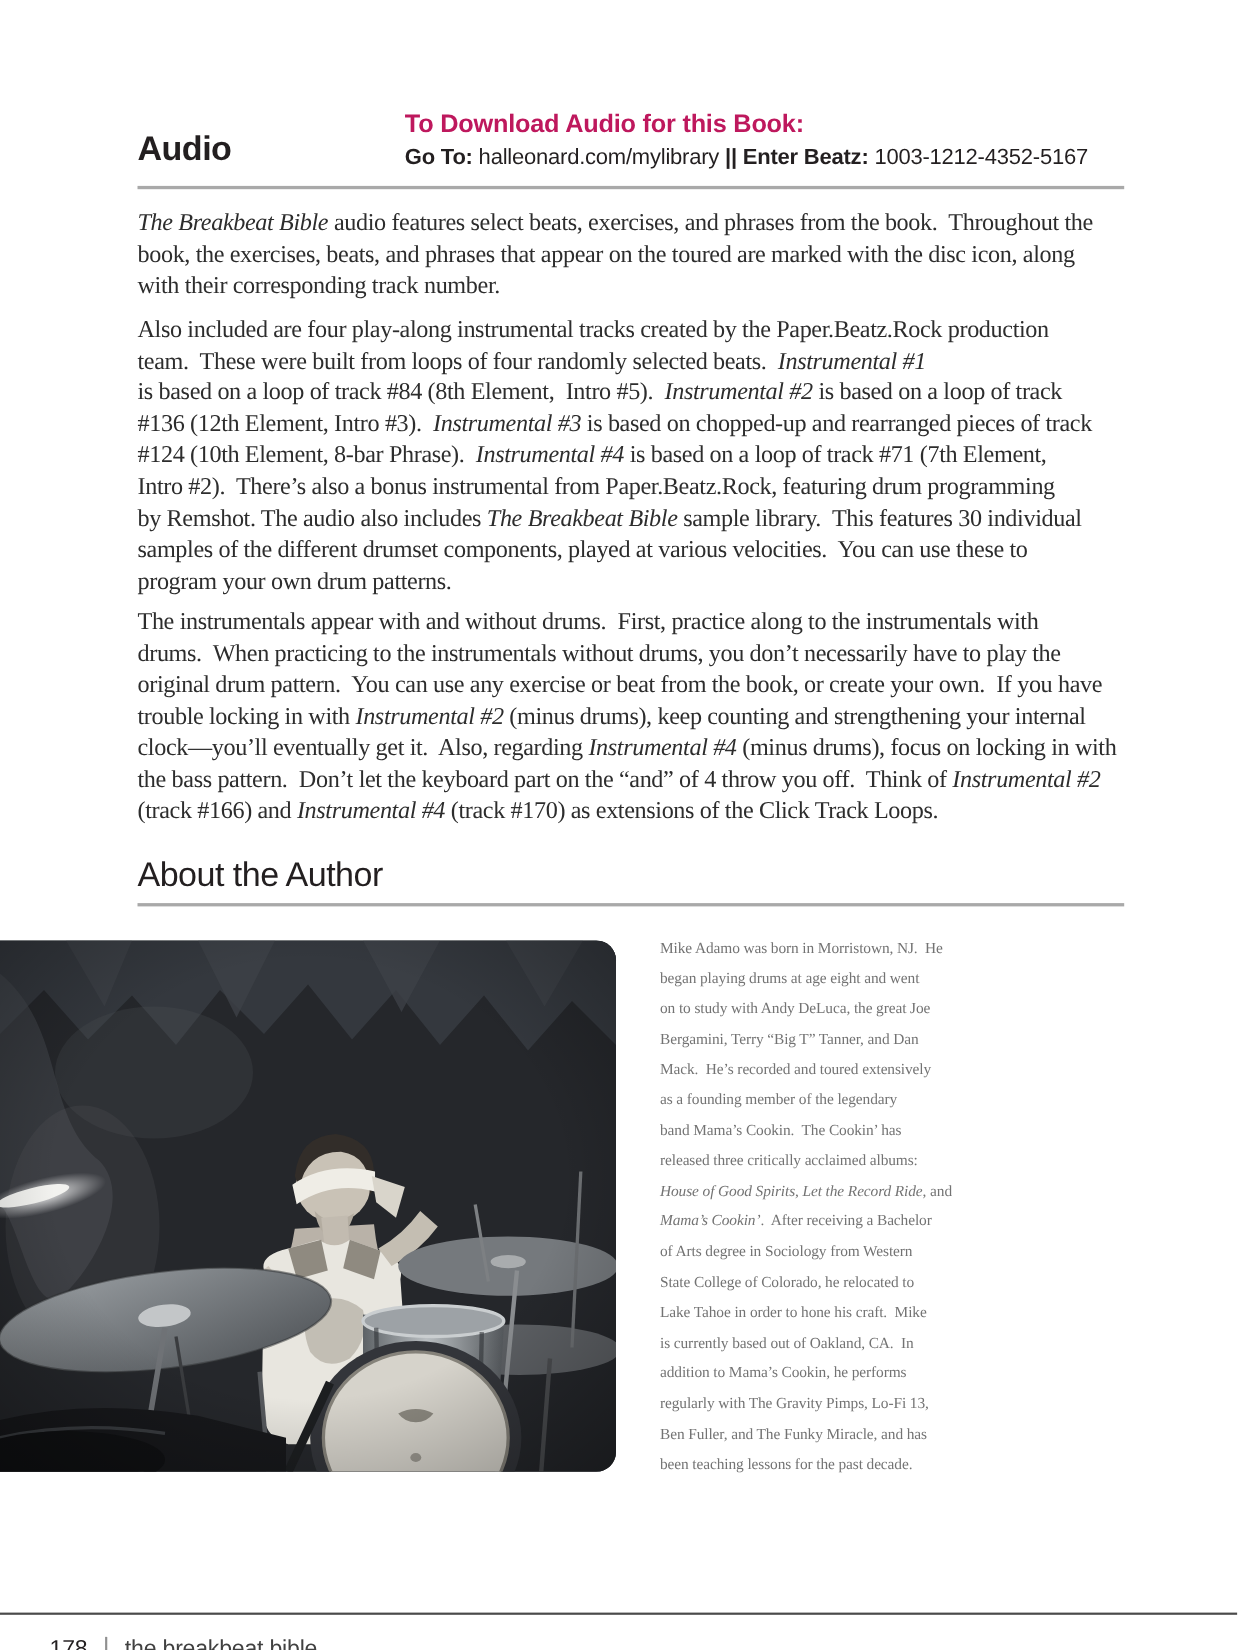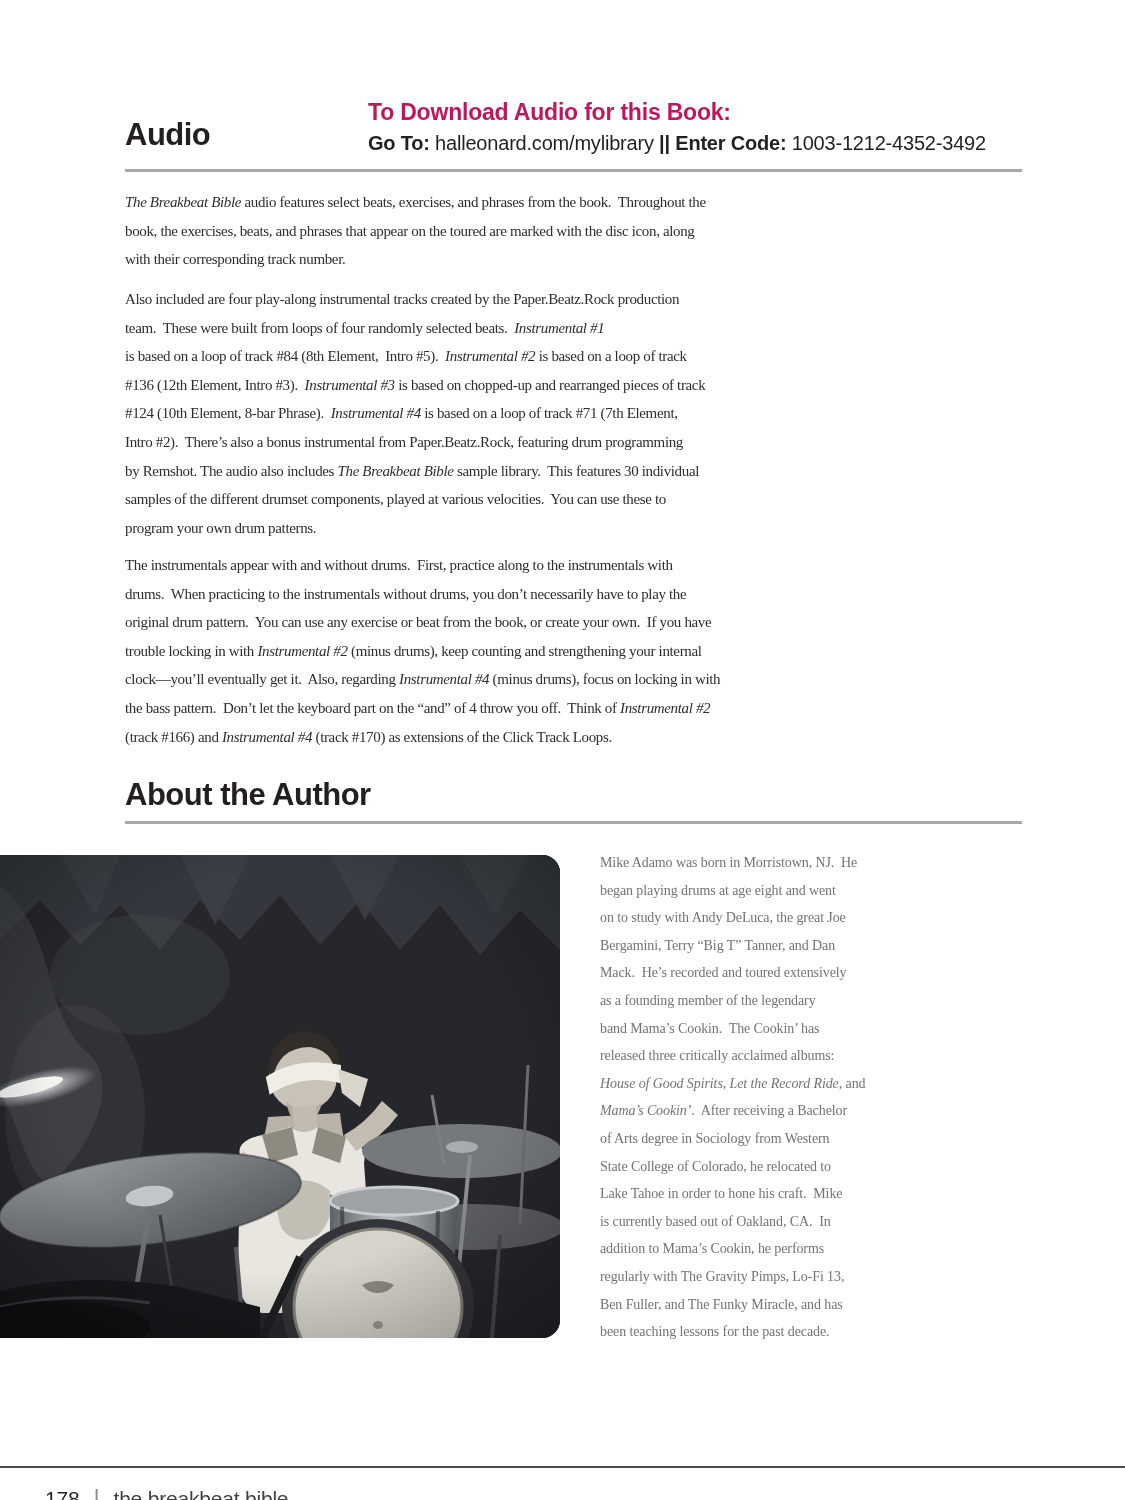--- a/index.html
+++ b/index.html
@@ -32,28 +32,28 @@
     left: 368px; top: 99px;
     font-size: 20px; color: #231f20;
     letter-spacing: -0.2px; line-height: 1.15;
     white-space: pre-wrap;
   }
   .rule-gray {
     height: 3px; background: #a9a9a9;
   }
   .body-par {
     left: 125px; width: 930px;
-    font-size: 15px; line-height: 28.6px;
+    font-size: 22px; line-height: 28.6px;
     letter-spacing: -0.35px;
     color: #2d2d2d;
     white-space: pre-wrap;
   }
   .h2-title {
     left: 125px; top: 746px;
-    font-size: 31px; font-weight: bold; color: #231f20;
+    font-size: 31px; font-weight: normal; color: #231f20;
     letter-spacing: -0.5px; line-height: 1;
   }
   .photo-wrap {
     left: 0; top: 822px;
     width: 560px; height: 483px;
     border-radius: 0 18px 18px 0;
     overflow: hidden;
     background: #25272b;
   }
   .bio {
@@ -77,21 +77,21 @@
   .footer .sep { color: #8f8f8f; font-weight: 300; font-size: 24px; line-height: 1; position: relative; top: -1px; }
 </style>
 </head>
 <body>
 
 <div class="page">
 
   <div class="abs h-title sans">Audio</div>
 
   <div class="abs dl-head sans">To Download Audio for this Book:</div>
-  <div class="abs dl-line sans"><span class="b">Go To: </span><span>halleonard.com/mylibrary </span><span class="b">|| Enter Code: </span><span>1003-1212-4352-3492</span></div>
+  <div class="abs dl-line sans"><span class="b">Go To: </span><span>halleonard.com/mylibrary </span><span class="b">|| Enter Beatz: </span><span>1003-1212-4352-5167</span></div>
 
   <div class="abs rule-gray" style="left:125px; top:136px; width:897px;"></div>
 
   <p class="abs body-par" style="top:155px; margin:0;"><span class="it">The Breakbeat Bible</span><span> audio features select beats, exercises, and phrases from the book.  Throughout the</span><br><span>book, the exercises, beats, and phrases that appear on the toured are marked with the disc icon, along</span><br><span>with their corresponding track number.</span></p>
   <p class="abs body-par" style="top:252px; margin:0;"><span>Also included are four play-along instrumental tracks created by the Paper.Beatz.Rock production</span><br><span>team.  These were built from loops of four randomly selected beats.  </span><span class="it">Instrumental #1</span><br><span>is based on a loop of track #84 (8th Element,  Intro #5).  </span><span class="it">Instrumental #2</span><span> is based on a loop of track</span><br><span>#136 (12th Element, Intro #3).  </span><span class="it">Instrumental #3</span><span> is based on chopped-up and rearranged pieces of track</span><br><span>#124 (10th Element, 8-bar Phrase).  </span><span class="it">Instrumental #4</span><span> is based on a loop of track #71 (7th Element,</span><br><span>Intro #2).  There’s also a bonus instrumental from Paper.Beatz.Rock, featuring drum programming</span><br><span>by Remshot. The audio also includes </span><span class="it">The Breakbeat Bible</span><span> sample library.  This features 30 individual</span><br><span>samples of the different drumset components, played at various velocities.  You can use these to</span><br><span>program your own drum patterns.</span></p>
   <p class="abs body-par" style="top:518px; margin:0;"><span>The instrumentals appear with and without drums.  First, practice along to the instrumentals with</span><br><span>drums.  When practicing to the instrumentals without drums, you don’t necessarily have to play the</span><br><span>original drum pattern.  You can use any exercise or beat from the book, or create your own.  If you have</span><br><span>trouble locking in with </span><span class="it">Instrumental #2</span><span> (minus drums), keep counting and strengthening your internal</span><br><span>clock—you’ll eventually get it.  Also, regarding </span><span class="it">Instrumental #4</span><span> (minus drums), focus on locking in with</span><br><span>the bass pattern.  Don’t let the keyboard part on the “and” of 4 throw you off.  Think of </span><span class="it">Instrumental #2</span><br><span>(track #166) and </span><span class="it">Instrumental #4</span><span> (track #170) as extensions of the Click Track Loops.</span></p>
 
   <div class="abs h2-title sans">About the Author</div>
   <div class="abs rule-gray" style="left:125px; top:788px; width:897px;"></div>
 

